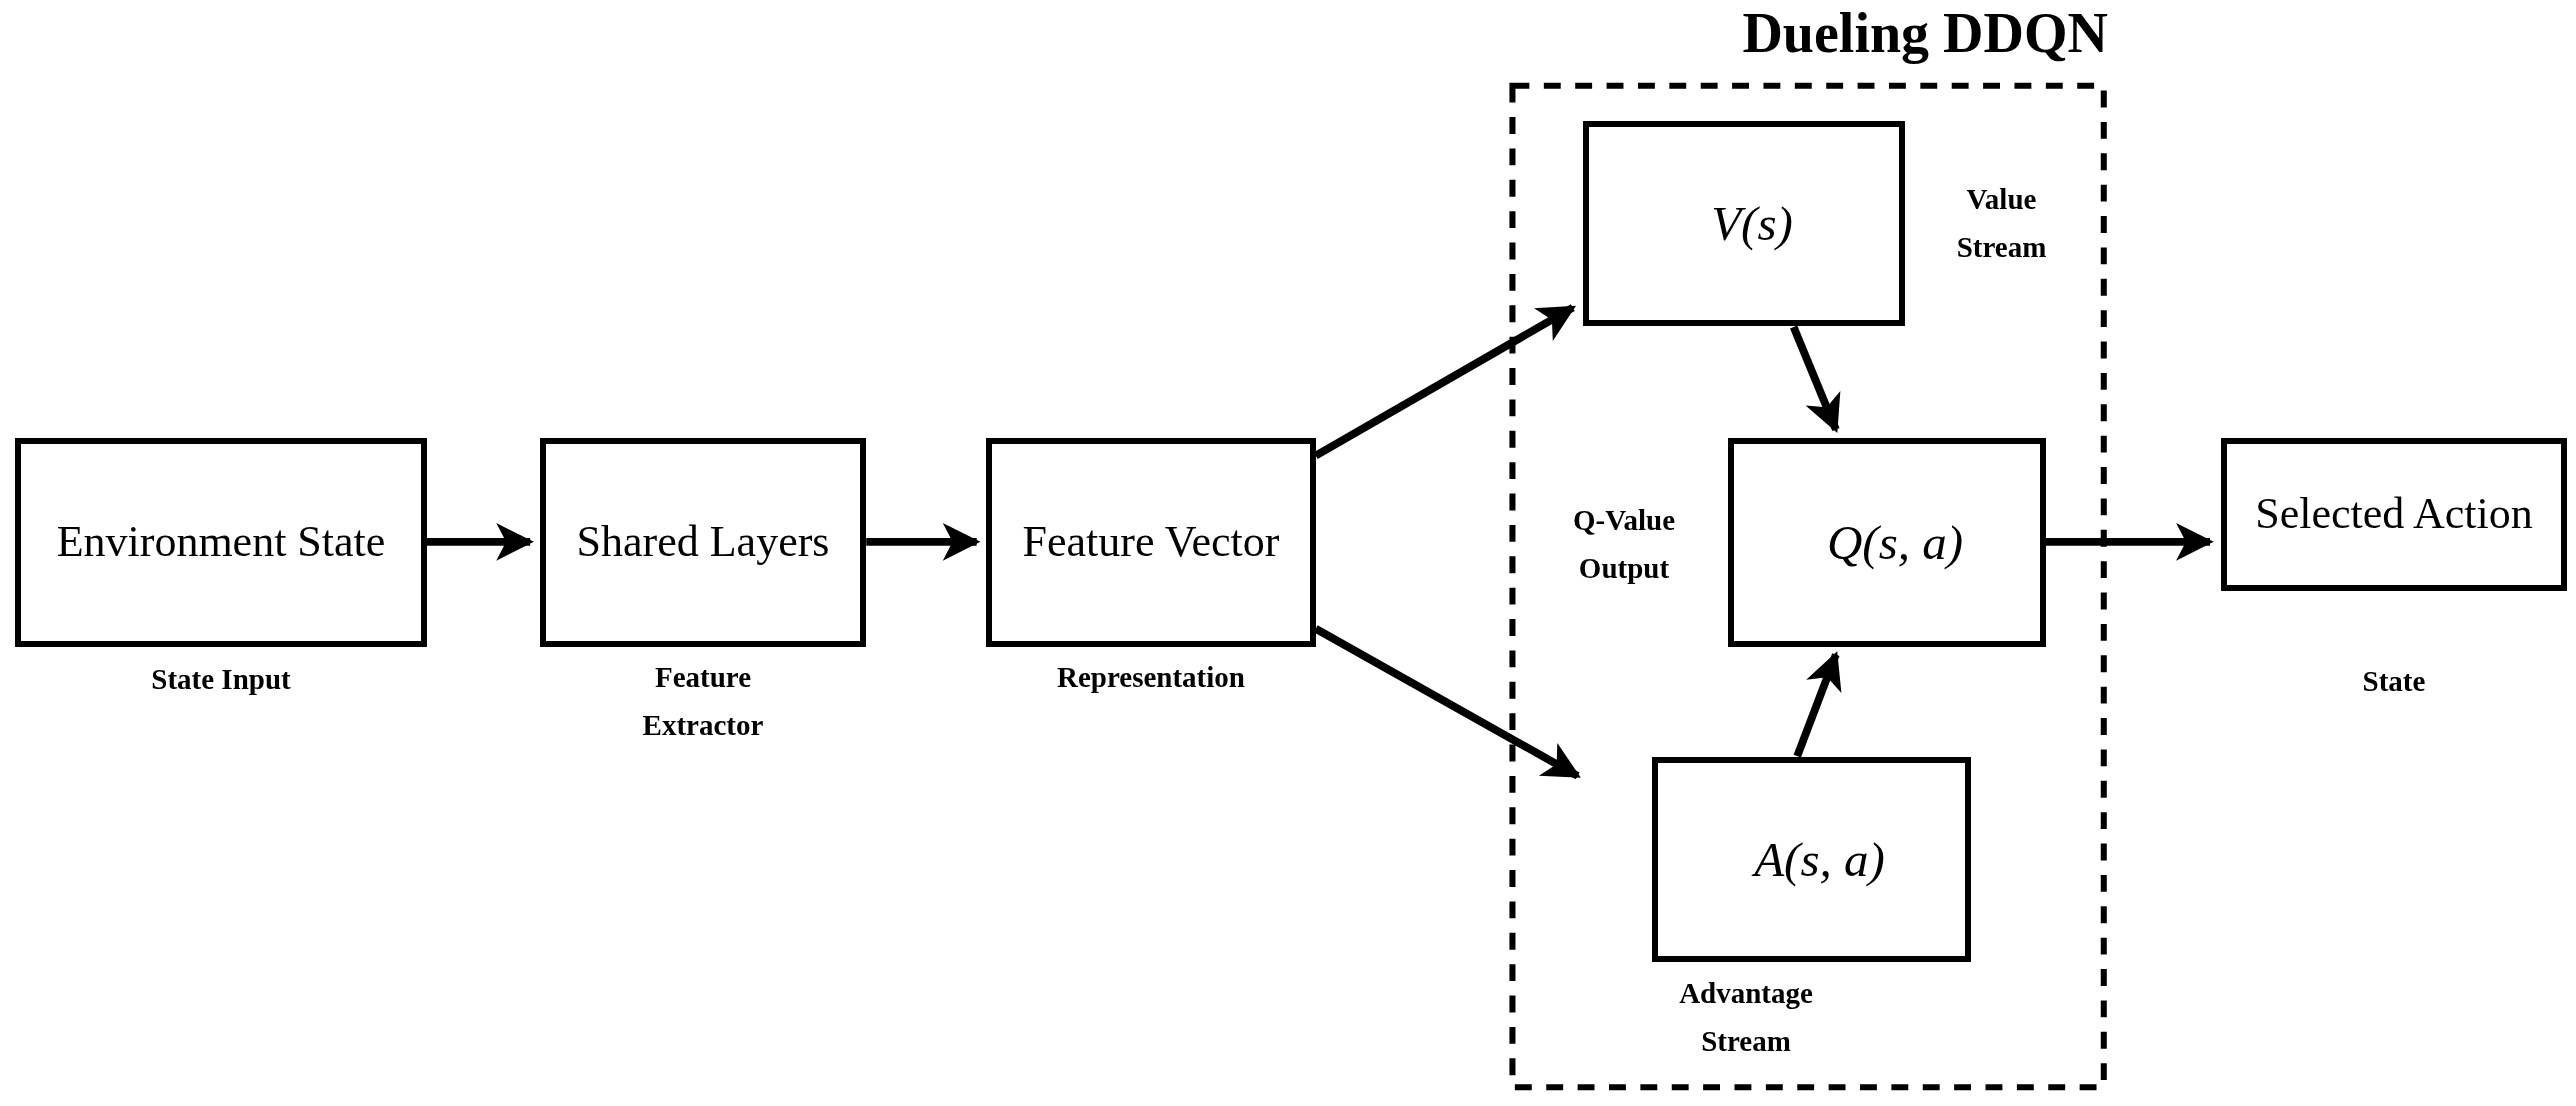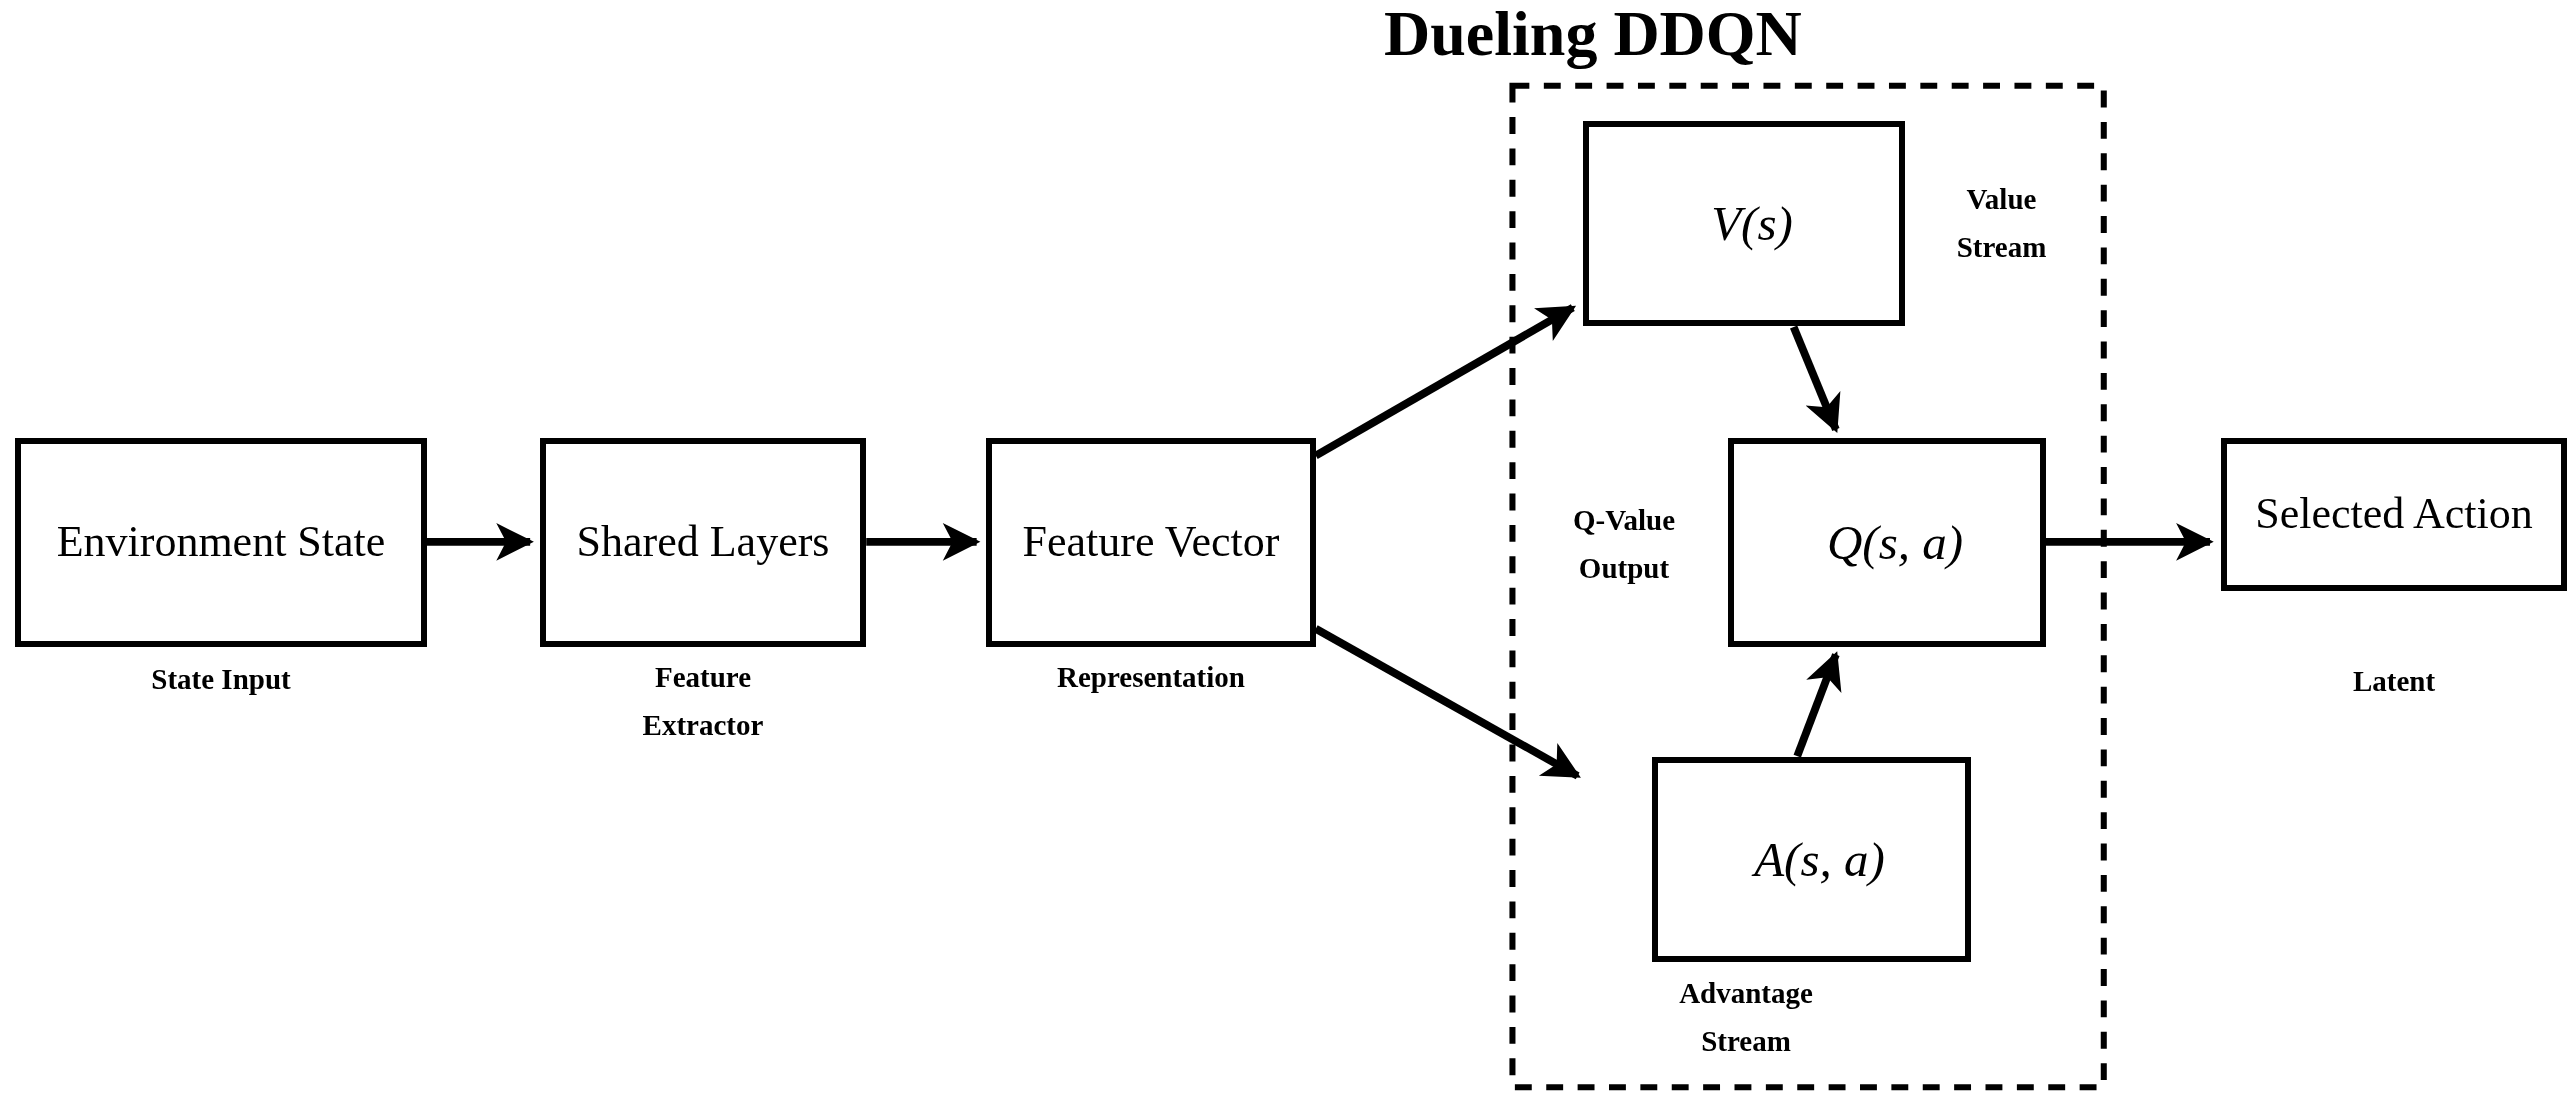--- a/index.html
+++ b/index.html
@@ -60,23 +60,23 @@
   .cap-latent{left:940px;top:653px;width:422px;}
   .cap-valstream{left:1911px;top:175px;width:181px;}
   .cap-qout{left:1519px;top:496px;width:210px;}
   .cap-advstream{left:1595px;top:969px;width:302px;}
   .cap-action{left:2213px;top:657px;width:362px;}
 
   .title{
     position:absolute;
     left:1384px;top:1.2px;width:724px;
     font-weight:bold;
-    font-size:64px;
+    font-size:56px;
     line-height:65px;
-    text-align:left;
+    text-align:right;
     white-space:nowrap;
   }
 </style>
 </head>
 <body>
 
 <div class="canvas">
 
   <svg class="arrow-layer" viewBox="0 0 4268 1833" xmlns="http://www.w3.org/2000/svg">
     <defs>
@@ -148,17 +148,17 @@
     <div>Q-Value</div>
     <div>Output</div>
   </div>
 
   <div class="caption cap-advstream">
     <div>Advantage</div>
     <div>Stream</div>
   </div>
 
   <div class="caption cap-action">
-    <div>Latent</div>
+    <div>State</div>
   </div>
 
 </div>
 
 
 </body></html>

